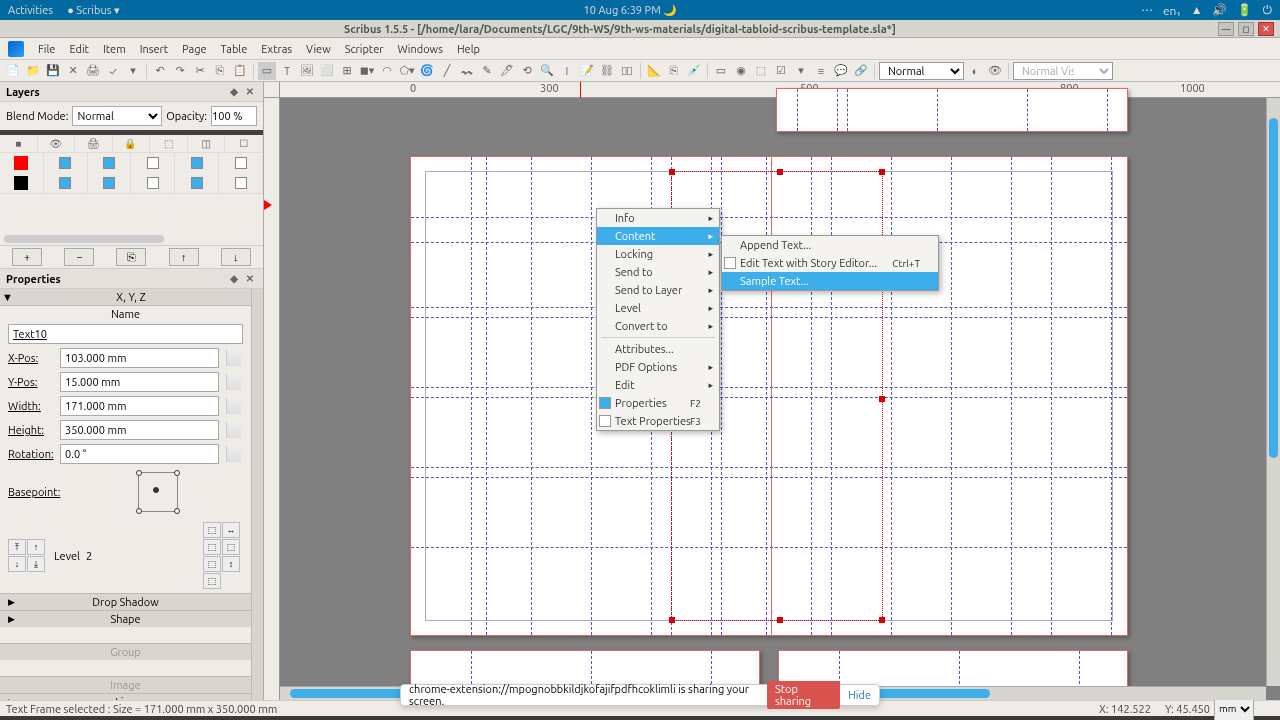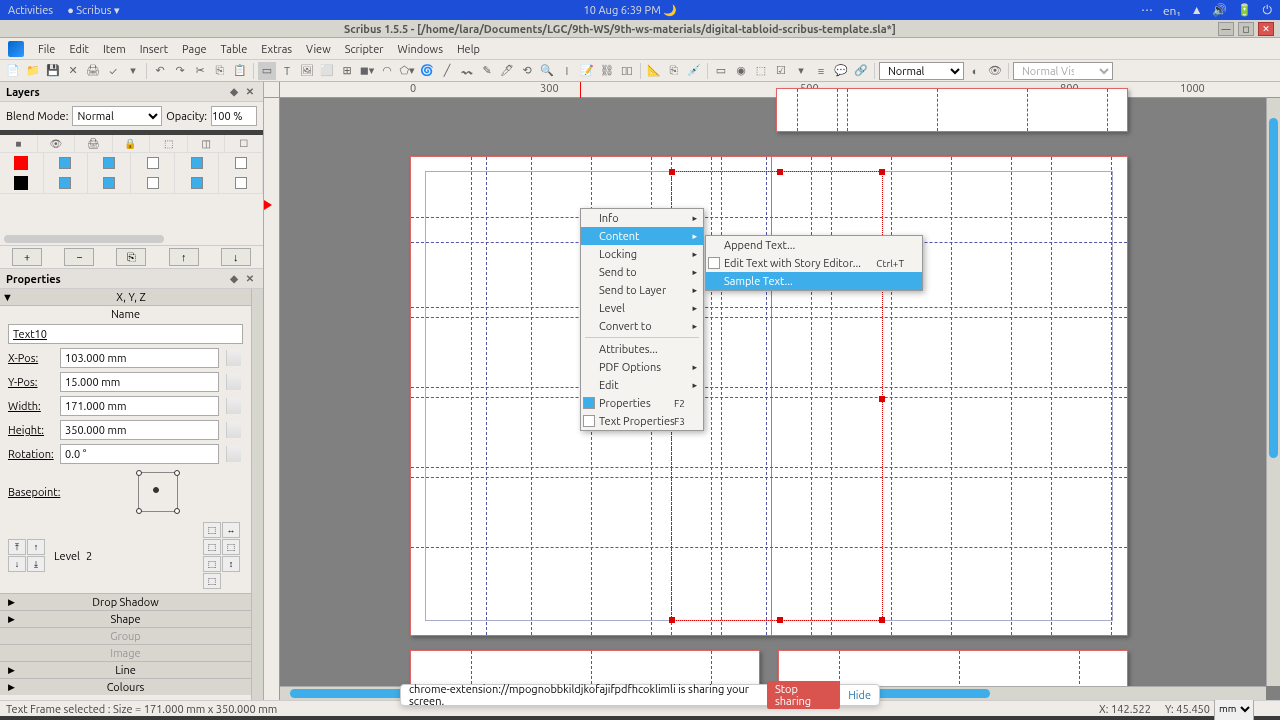--- a/index.html
+++ b/index.html
@@ -1,19 +1,19 @@
 <!DOCTYPE html>
 <html><head>
 <meta charset="utf-8">
 <style>
 * { margin: 0; padding: 0; box-sizing: border-box; font-family: "Ubuntu", "Segoe UI", sans-serif; font-size: 11px; }
 body { background: #3a3a3a; width: 1280px; height: 720px; overflow: hidden; position: relative; }
 
 
-.sysbar { height: 20px; background: #1d4ed8; color: #ddd; display: flex; align-items: center; padding: 0 8px; font-size: 11px; }
+.sysbar { height: 20px; background: #0369a1; color: #ddd; display: flex; align-items: center; padding: 0 8px; font-size: 11px; }
 .sysbar-left { display: flex; gap: 14px; }
 .sysbar-center { flex: 1; text-align: center; }
 .sysbar-right { display: flex; gap: 10px; align-items: center; }
 .sysbar-right span { font-size: 12px; }
 
 
 .titlebar { height: 18px; background: #d6d6ce; display: flex; align-items: center; padding: 0 6px; font-size: 11px; color: #333; border-bottom: 1px solid #aaa; }
 .titlebar-title { flex: 1; text-align: center; font-weight: bold; color: #555; }
 .titlebar-btns { display: flex; gap: 4px; }
 .titlebar-btn { width: 16px; height: 14px; background: #c5c5be; border: 1px solid #999; display: flex; align-items: center; justify-content: center; font-size: 9px; }
@@ -64,21 +64,21 @@
 .prop-lbl-center { text-align: center; padding: 2px; font-size: 11px; }
 .spin-input { position: relative; }
 .spin-input::after { content:''; position:absolute; right:2px; top:2px; width:14px; height:16px; background:linear-gradient(#eee,#ddd); border-left:1px solid #ccc; }
 .basepoint-widget { width: 40px; height: 40px; margin: 4px auto; position: relative; border: 1px solid #888; }
 .basepoint-widget .dot { position: absolute; width: 6px; height: 6px; border: 1px solid #333; border-radius: 50%; background: #fff; }
 .level-section { display: flex; align-items: center; padding: 4px 8px; gap: 4px; }
 .level-btn-group { display: flex; flex-wrap: wrap; width: 40px; gap: 1px; }
 .level-btn-group button { width: 18px; height: 16px; border: 1px solid #bbb; background: #eee; font-size: 9px; }
 .accordion-item { background: #d9d5cf; text-align: center; padding: 2px; border-top: 1px solid #bbb; font-size: 11px; position: relative; }
 .accordion-item .tri { position: absolute; left: 8px; top: 3px; font-size: 9px; }
-.accordion-item.disabled { color: #999; }
+.accordion-item.disabled { color: #999; margin-top: 16px; }
 .leftscroll { width: 12px; background: #d6d6ce; border-left: 1px solid #bbb; }
 
 
 .canvas-area { flex: 1; position: relative; background: #808080; overflow: hidden; }
 .ruler-h { position: absolute; top: 0; left: 16px; right: 0; height: 16px; background: #efebe7; border-bottom: 1px solid #999; font-size: 8px; color: #555; }
 .ruler-v { position: absolute; top: 16px; left: 0; width: 16px; bottom: 0; background: #efebe7; border-right: 1px solid #999; }
 .ruler-origin { position: absolute; top: 0; left: 0; width: 16px; height: 16px; background: #efebe7; border-right: 1px solid #999; border-bottom: 1px solid #999; }
 .canvas-scroll { position: absolute; top: 16px; left: 16px; right: 14px; bottom: 14px; background: #808080; }
 .page { position: absolute; background: #fff; border: 1px solid #d66; box-shadow: 2px 2px 4px rgba(0,0,0,0.3); }
 .page .margin { position: absolute; border: 1px solid #aac; }
@@ -436,21 +436,21 @@
         <div class="guide-v" style="left:60px"></div>
           <div class="guide-v" style="left:180px"></div>
           <div class="guide-v" style="left:300px"></div>
       </div>
       <div class="page" style="top:552px;left:498px;width:350px;height:50px">
         <div class="guide-v" style="left:60px"></div>
           <div class="guide-v" style="left:180px"></div>
           <div class="guide-v" style="left:300px"></div>
       </div>
 
-      <div class="ctx-menu" style="top:110px;left:300px">
+      <div class="ctx-menu" style="top:110px;left:316px">
         <div class="ctx-item">
             <span>Info</span>
             <span class="arrow">▸</span>
           </div>
         <div class="ctx-item hover">
             <span>Content</span>
             <span class="arrow">▸</span>
           </div>
         <div class="ctx-item">
             <span>Locking</span>

